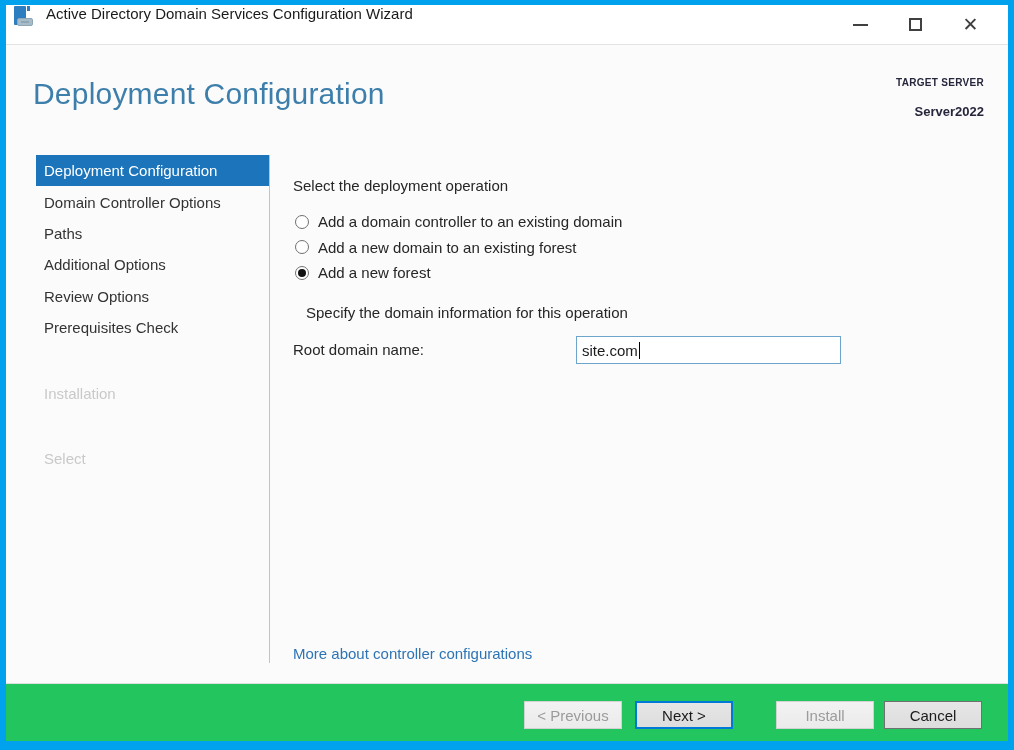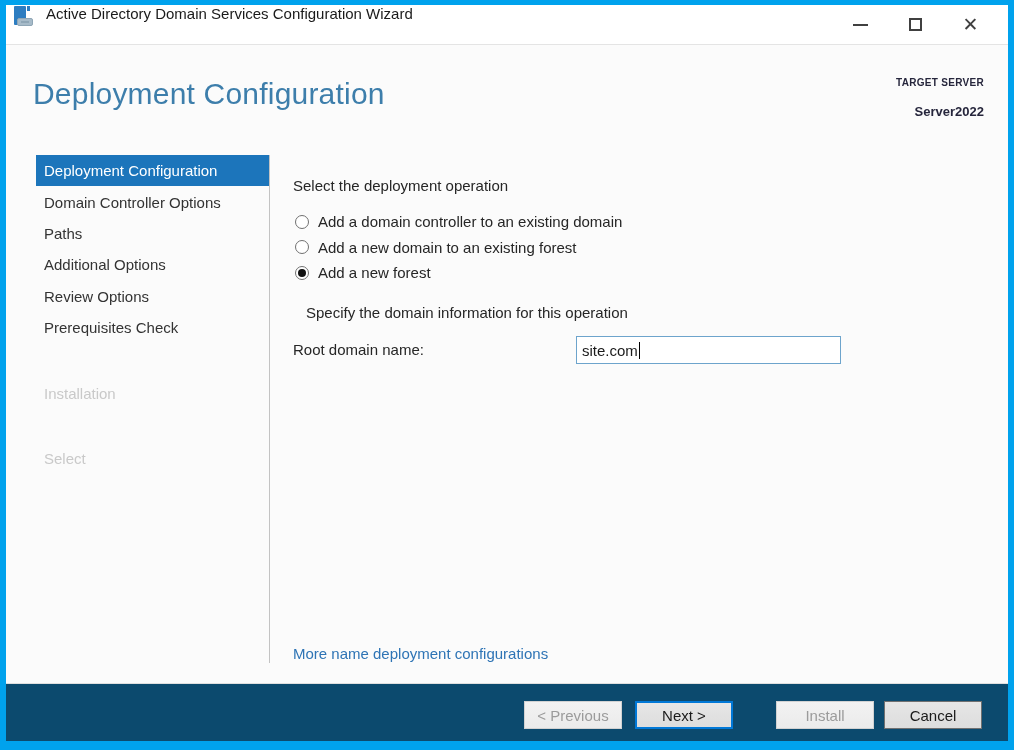--- a/index.html
+++ b/index.html
@@ -70,21 +70,21 @@
     position:absolute;left:570px;top:331px;width:265px;height:28px;
     background:#FFFFFF;border:1px solid #6DA4CC;display:flex;align-items:center;
     padding-left:5px;font-size:15px;color:#1A1A1A;
   }
   .caret{display:inline-block;width:1.5px;height:17px;background:#000;margin-left:1px;}
 
   .more-link{position:absolute;left:287px;top:640px;font-size:15px;color:#2E74B5;cursor:pointer;text-decoration:none;}
 
   
   .footer{
-    position:absolute;left:0;right:0;bottom:0;height:58px;background:#0c4a6e;
+    position:absolute;left:0;right:0;bottom:0;height:58px;background:#22c55e;
     border-top:1px solid #DFDFDF;
   }
   .btn{
     position:absolute;top:17px;width:98px;height:28px;
     display:flex;align-items:center;justify-content:center;
     font-size:15px;cursor:pointer;
     background:linear-gradient(#F2F2F2,#EBEBEB);
   }
   .btn-previous{left:518px;border:1px solid #D2D2D2;color:#9B9B9B;cursor:default;}
   .btn-next{left:629px;background:linear-gradient(#E6E6E6,#DDDDDD);border:2px solid #0078D7;color:#1A1A1A;}
@@ -149,21 +149,21 @@
   </div>
 
   <div class="section-label lbl-domaininfo">Specify the domain information for this operation</div>
   <div class="section-label lbl-rootdomain">Root domain name:</div>
 
   <div class="domain-input">
     <span>site.com</span>
       <span class="caret"></span>
   </div>
 
-  <a class="more-link">More name deployment configurations</a>
+  <a class="more-link">More about controller configurations</a>
 
   <div class="footer">
     <div class="btn btn-previous">&lt; Previous</div>
     <div class="btn btn-next">Next &gt;</div>
     <div class="btn btn-install">Install</div>
     <div class="btn btn-cancel">Cancel</div>
   </div>
 
 </div>
 

